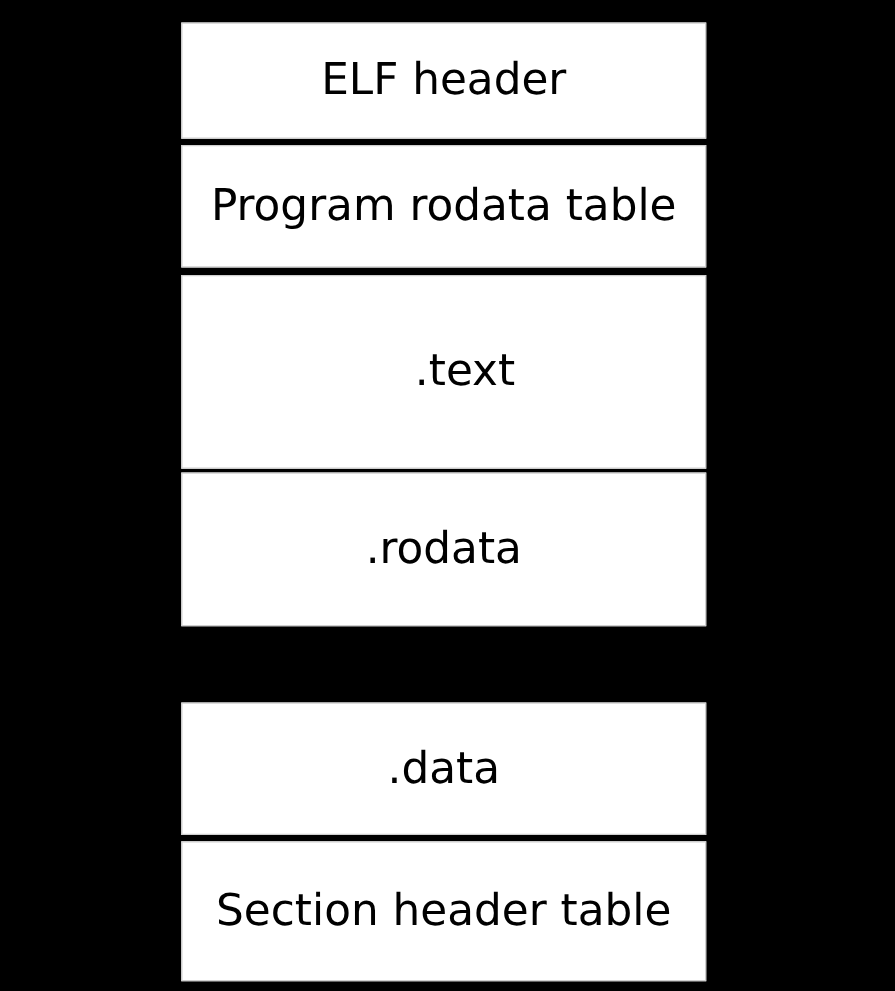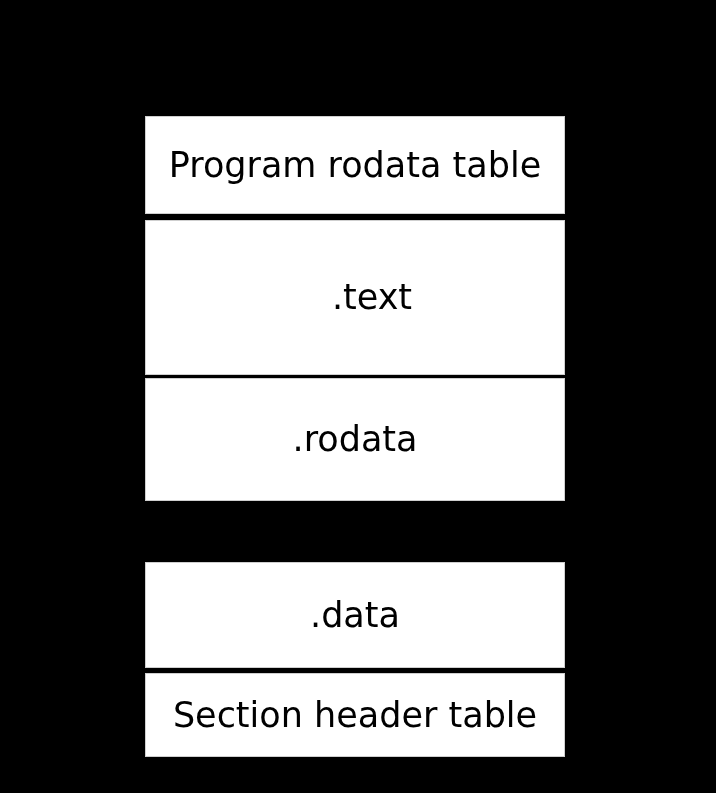--- a/index.html
+++ b/index.html
@@ -44,33 +44,36 @@
     white-space: nowrap;
     text-align: center;
   }
 
   
   #block-elf-header        { top: 18px;  height: 93px;  }
   #block-program-header    { top: 116px; height: 98px;  }
   #block-text              { top: 220px; height: 155px; padding-left: 34px; }
   #block-rodata            { top: 378px; height: 123px; }
   #block-data              { top: 562px; height: 106px; }
-  #block-section-header    { top: 673px; height: 84px;  }
+  #block-section-header    { top: 673px; height: 112px;  }
 
   
   #block-program-header .elf-block-label,
   #block-section-header .elf-block-label {
     font-size: 35px;
   }
 </style>
 </head>
 <body>
 
 <div id="elf-diagram">
 
+  <div class="elf-block" id="block-elf-header">
+    <span class="elf-block-label">ELF header</span>
+  </div>
 
   <div class="elf-block" id="block-program-header">
     <span class="elf-block-label">Program rodata table</span>
   </div>
 
   <div class="elf-block" id="block-text">
     <span class="elf-block-label">.text</span>
   </div>
 
   <div class="elf-block" id="block-data">

